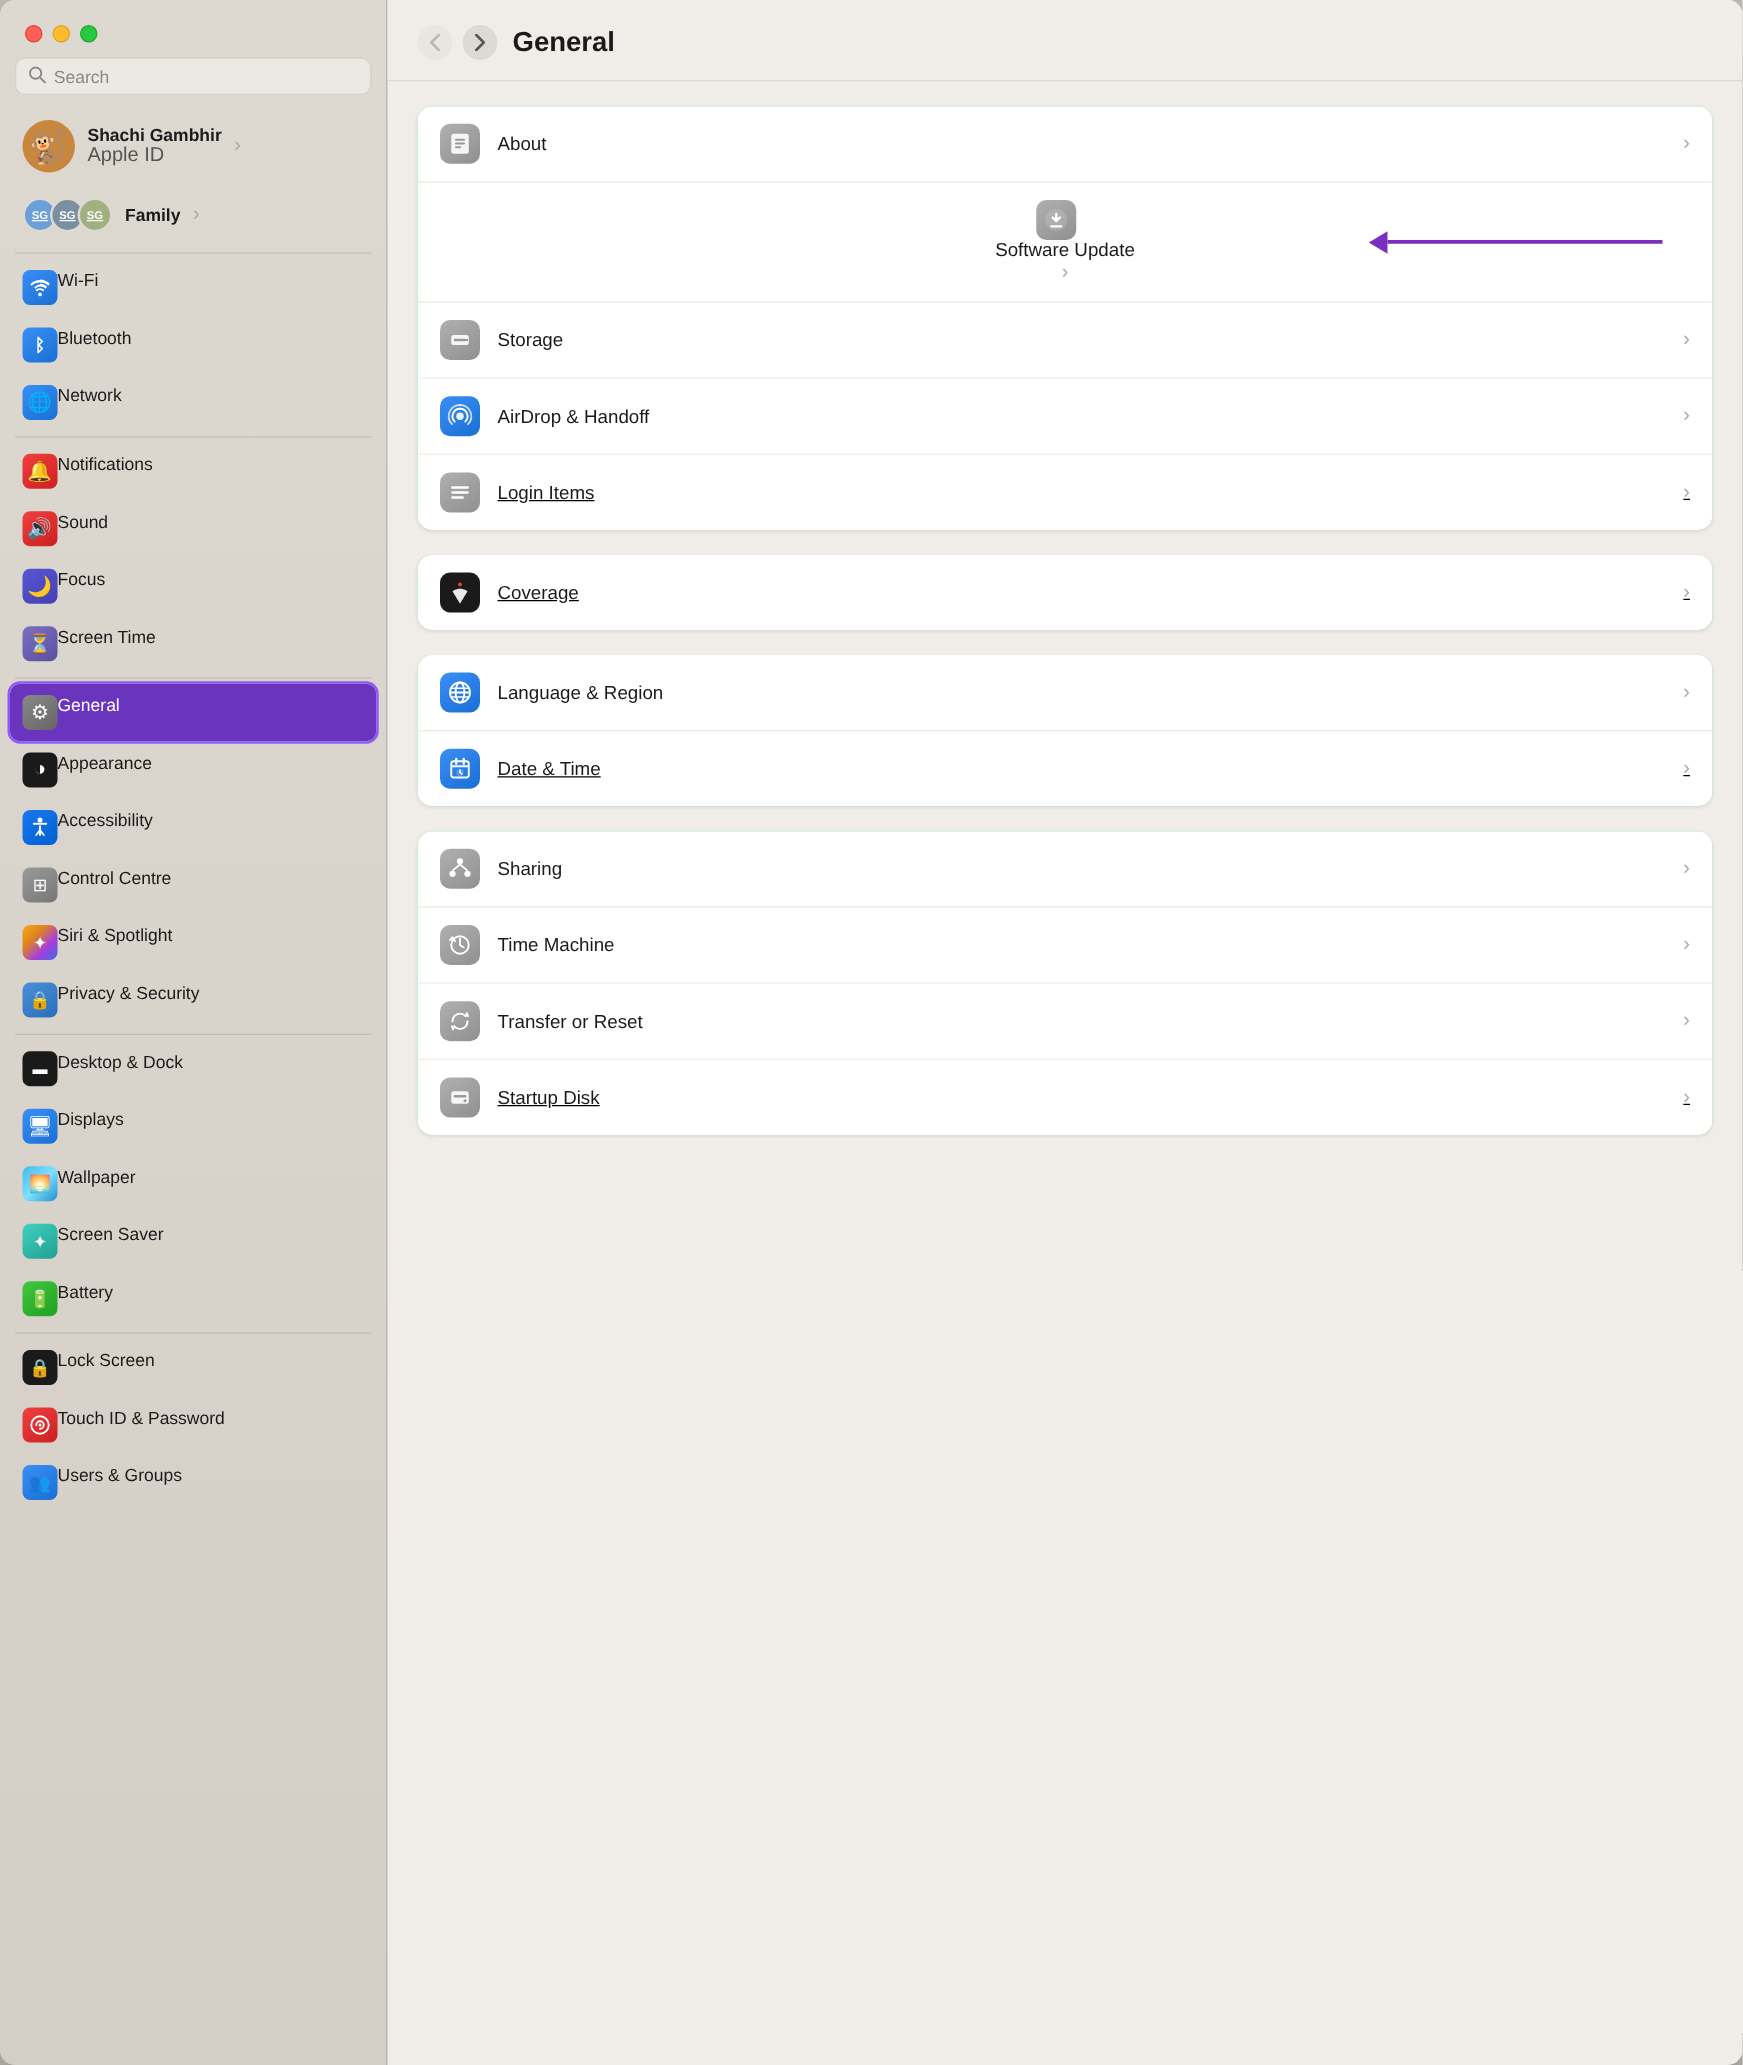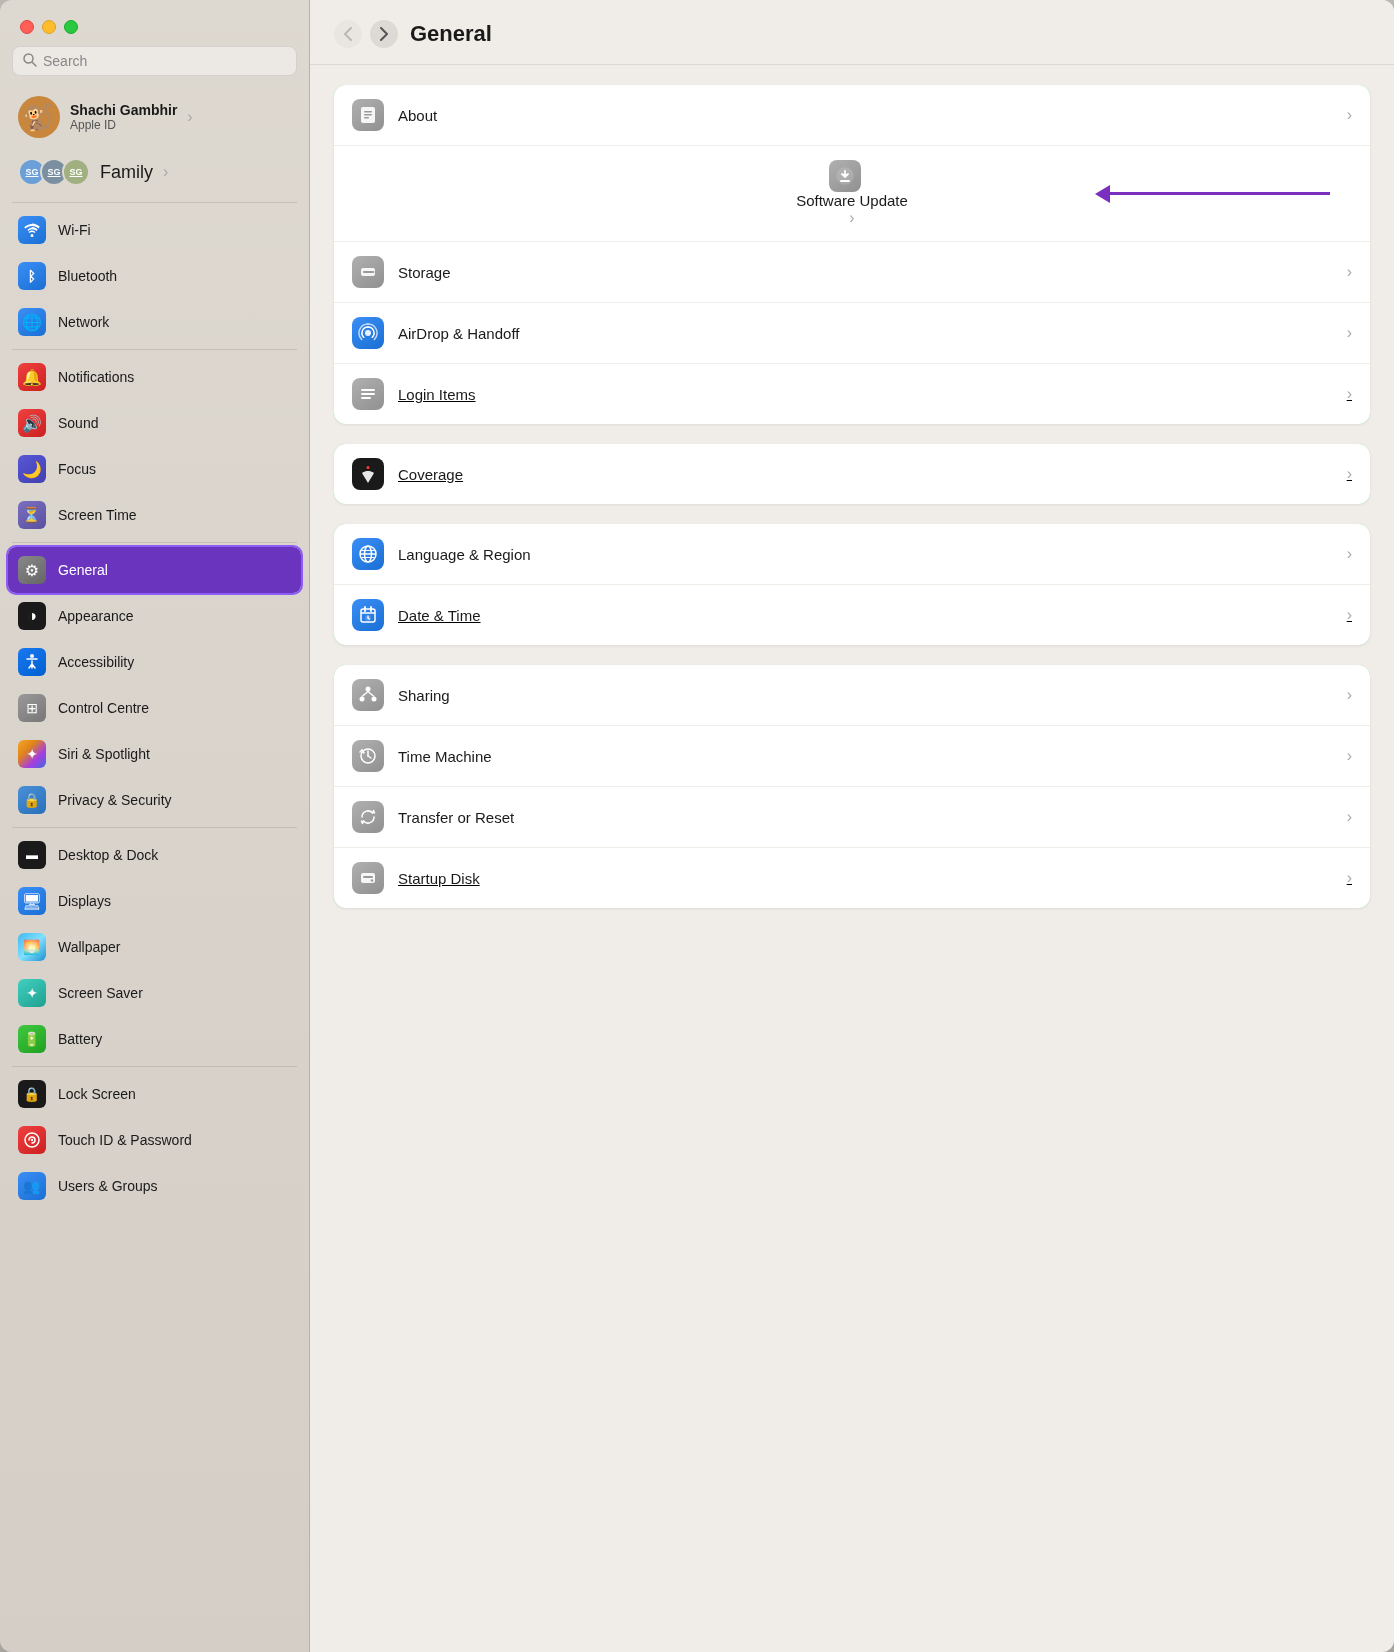--- a/index.html
+++ b/index.html
@@ -84,21 +84,21 @@
       background: #c8873d;
       display: flex;
       align-items: center;
       justify-content: center;
       font-size: 26px;
       overflow: hidden;
       flex-shrink: 0;
     }
     .user-info { display: flex; flex-direction: column; }
     .user-name { font-size: 14px; font-weight: 600; color: #1a1a1a; }
-    .user-subtitle { font-size: 12px; color: #555; }
+    .user-subtitle { font-size: 16px; color: #555; }
 
     .sidebar-family {
       display: flex;
       align-items: center;
       gap: 10px;
       padding: 8px 10px;
       margin-bottom: 8px;
       cursor: pointer;
       border-radius: 8px;
     }
@@ -118,32 +118,30 @@
       justify-content: center;
       font-size: 10px;
       font-weight: 700;
       color: white;
       text-decoration: underline;
     }
     .family-avatar:first-child { margin-left: 0; }
     .fa1 { background: #6a9fd8; }
     .fa2 { background: #7a8fa0; }
     .fa3 { background: #a0b080; }
-    .family-label { font-size: 18px; font-weight: 400; color: #1a1a1a; }
+    .family-label { font-size: 14px; font-weight: 700; color: #1a1a1a; }
 
     .sidebar-divider {
       height: 1px;
       background: rgba(0,0,0,0.1);
       margin: 4px 4px 4px 4px;
     }
 
     .sidebar-item {
       display: flex;
-      align-items: center;
-      gap: 12px;
       padding: 9px 10px;
       border-radius: 8px;
       cursor: pointer;
       color: #1a1a1a;
       font-size: 14px;
       font-weight: 400;
     }
     .sidebar-item.active {
       background: #6b34be;
       color: white;

